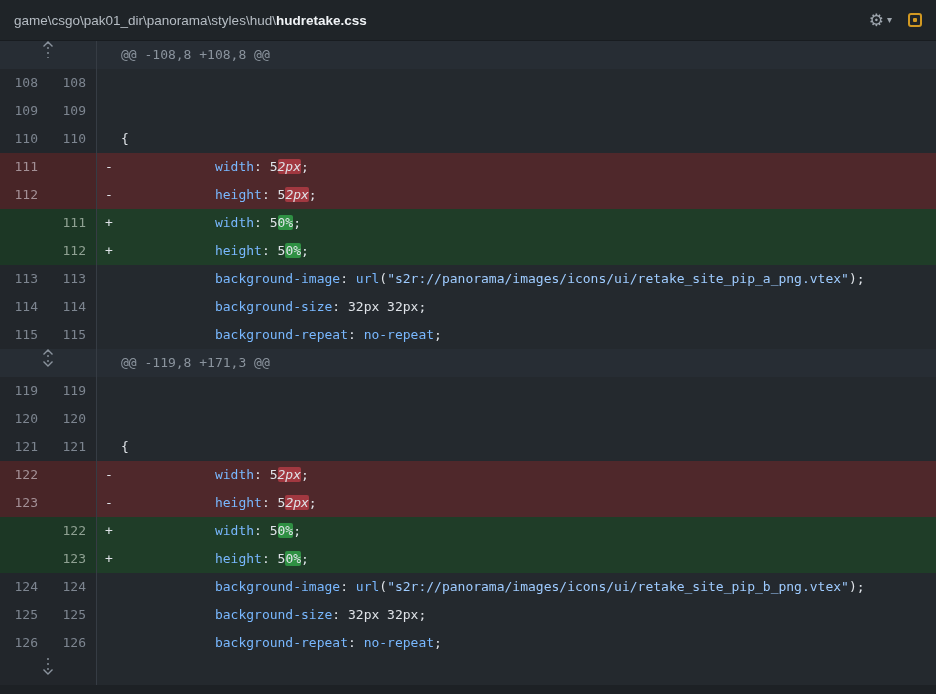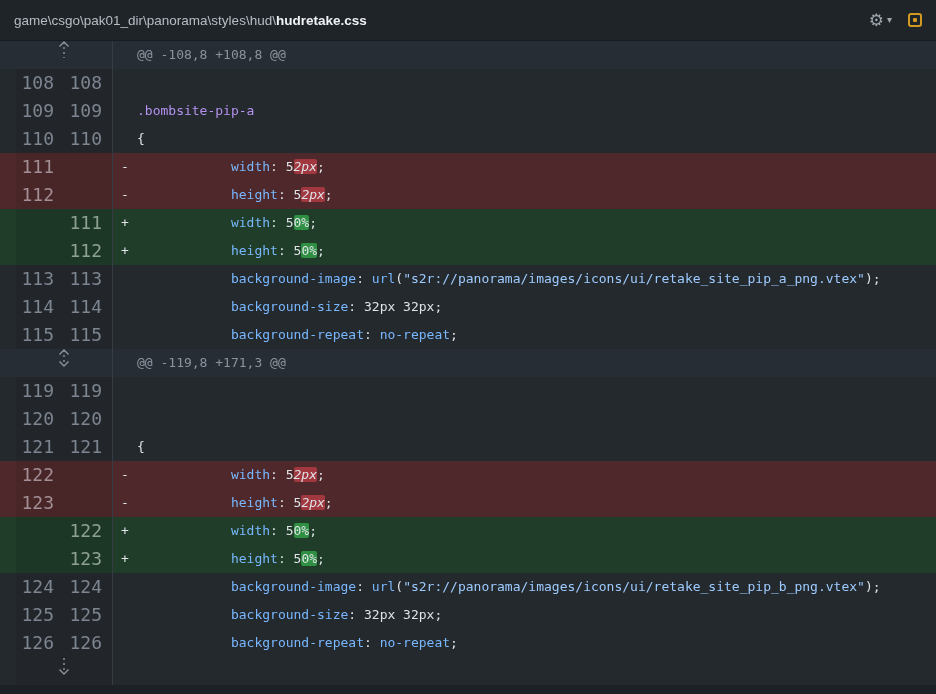--- a/index.html
+++ b/index.html
@@ -40,28 +40,28 @@
     border-radius: 3px;
     display: inline-flex; align-items: center; justify-content: center;
   }
   .status-badge .dot {
     width: 4px; height: 4px; border-radius: 1px;
     background: var(--modified-badge, #d29922);
   }
 
   
   .diff { flex: 0 0 644px; }
-  .row { display: flex; height: 28px; line-height: 28px; font-size: 13px; padding-left: 16px; }
+  .row { display: flex; height: 28px; line-height: 28px; font-size: 13px; }
   .gutter {
     flex: 0 0 97px; width: 97px; display: flex;
     background: var(--gutter-bg, #22262b);
     border-right: 1px solid var(--divider, #363c44);
     color: var(--line-num, #7d8590);
   }
-  .num { flex: 0 0 48px; text-align: right; padding-right: 10px; font-size: 18px; }
+  .num { flex: 0 0 48px; text-align: right; padding-right: 10px; font-size: 13px; }
   .gutter.exp { align-items: center; justify-content: center; cursor: pointer; color: var(--hunk-text, #8b949e); }
   .marker { flex: 0 0 24px; text-align: center; color: var(--code-plain, #dfe3e8); }
   .code { white-space: pre; color: var(--code-plain, #dfe3e8); }
 
   .row.hunk { background: var(--hunk-bg, #272d34); }
   .row.hunk .gutter { background: var(--hunk-bg, #272d34); }
   .row.del { background: var(--del-row-bg, #4f282b); }
   .row.del .gutter { background: var(--del-gutter-bg, #482527); color: #a39096; }
   .row.add { background: var(--add-row-bg, #1f3d28); }
   .row.add .gutter { background: var(--add-gutter-bg, #1c3725); color: #8fa193; }
@@ -112,21 +112,20 @@
         </div>
         <span class="marker"></span>
         <span class="code"></span>
       </div>
       <div class="row ctx">
         <div class="gutter">
           <span class="num">109</span>
           <span class="num">109</span>
         </div>
         <span class="marker"></span>
-        <span class="code"><span class="seg-selector">.bombsite-pip-a</span></span>
       </div>
       <div class="row ctx">
         <div class="gutter">
           <span class="num">110</span>
           <span class="num">110</span>
         </div>
         <span class="marker"></span>
         <span class="code"><span class="seg-plain">{</span></span>
       </div>
       <div class="row del">

